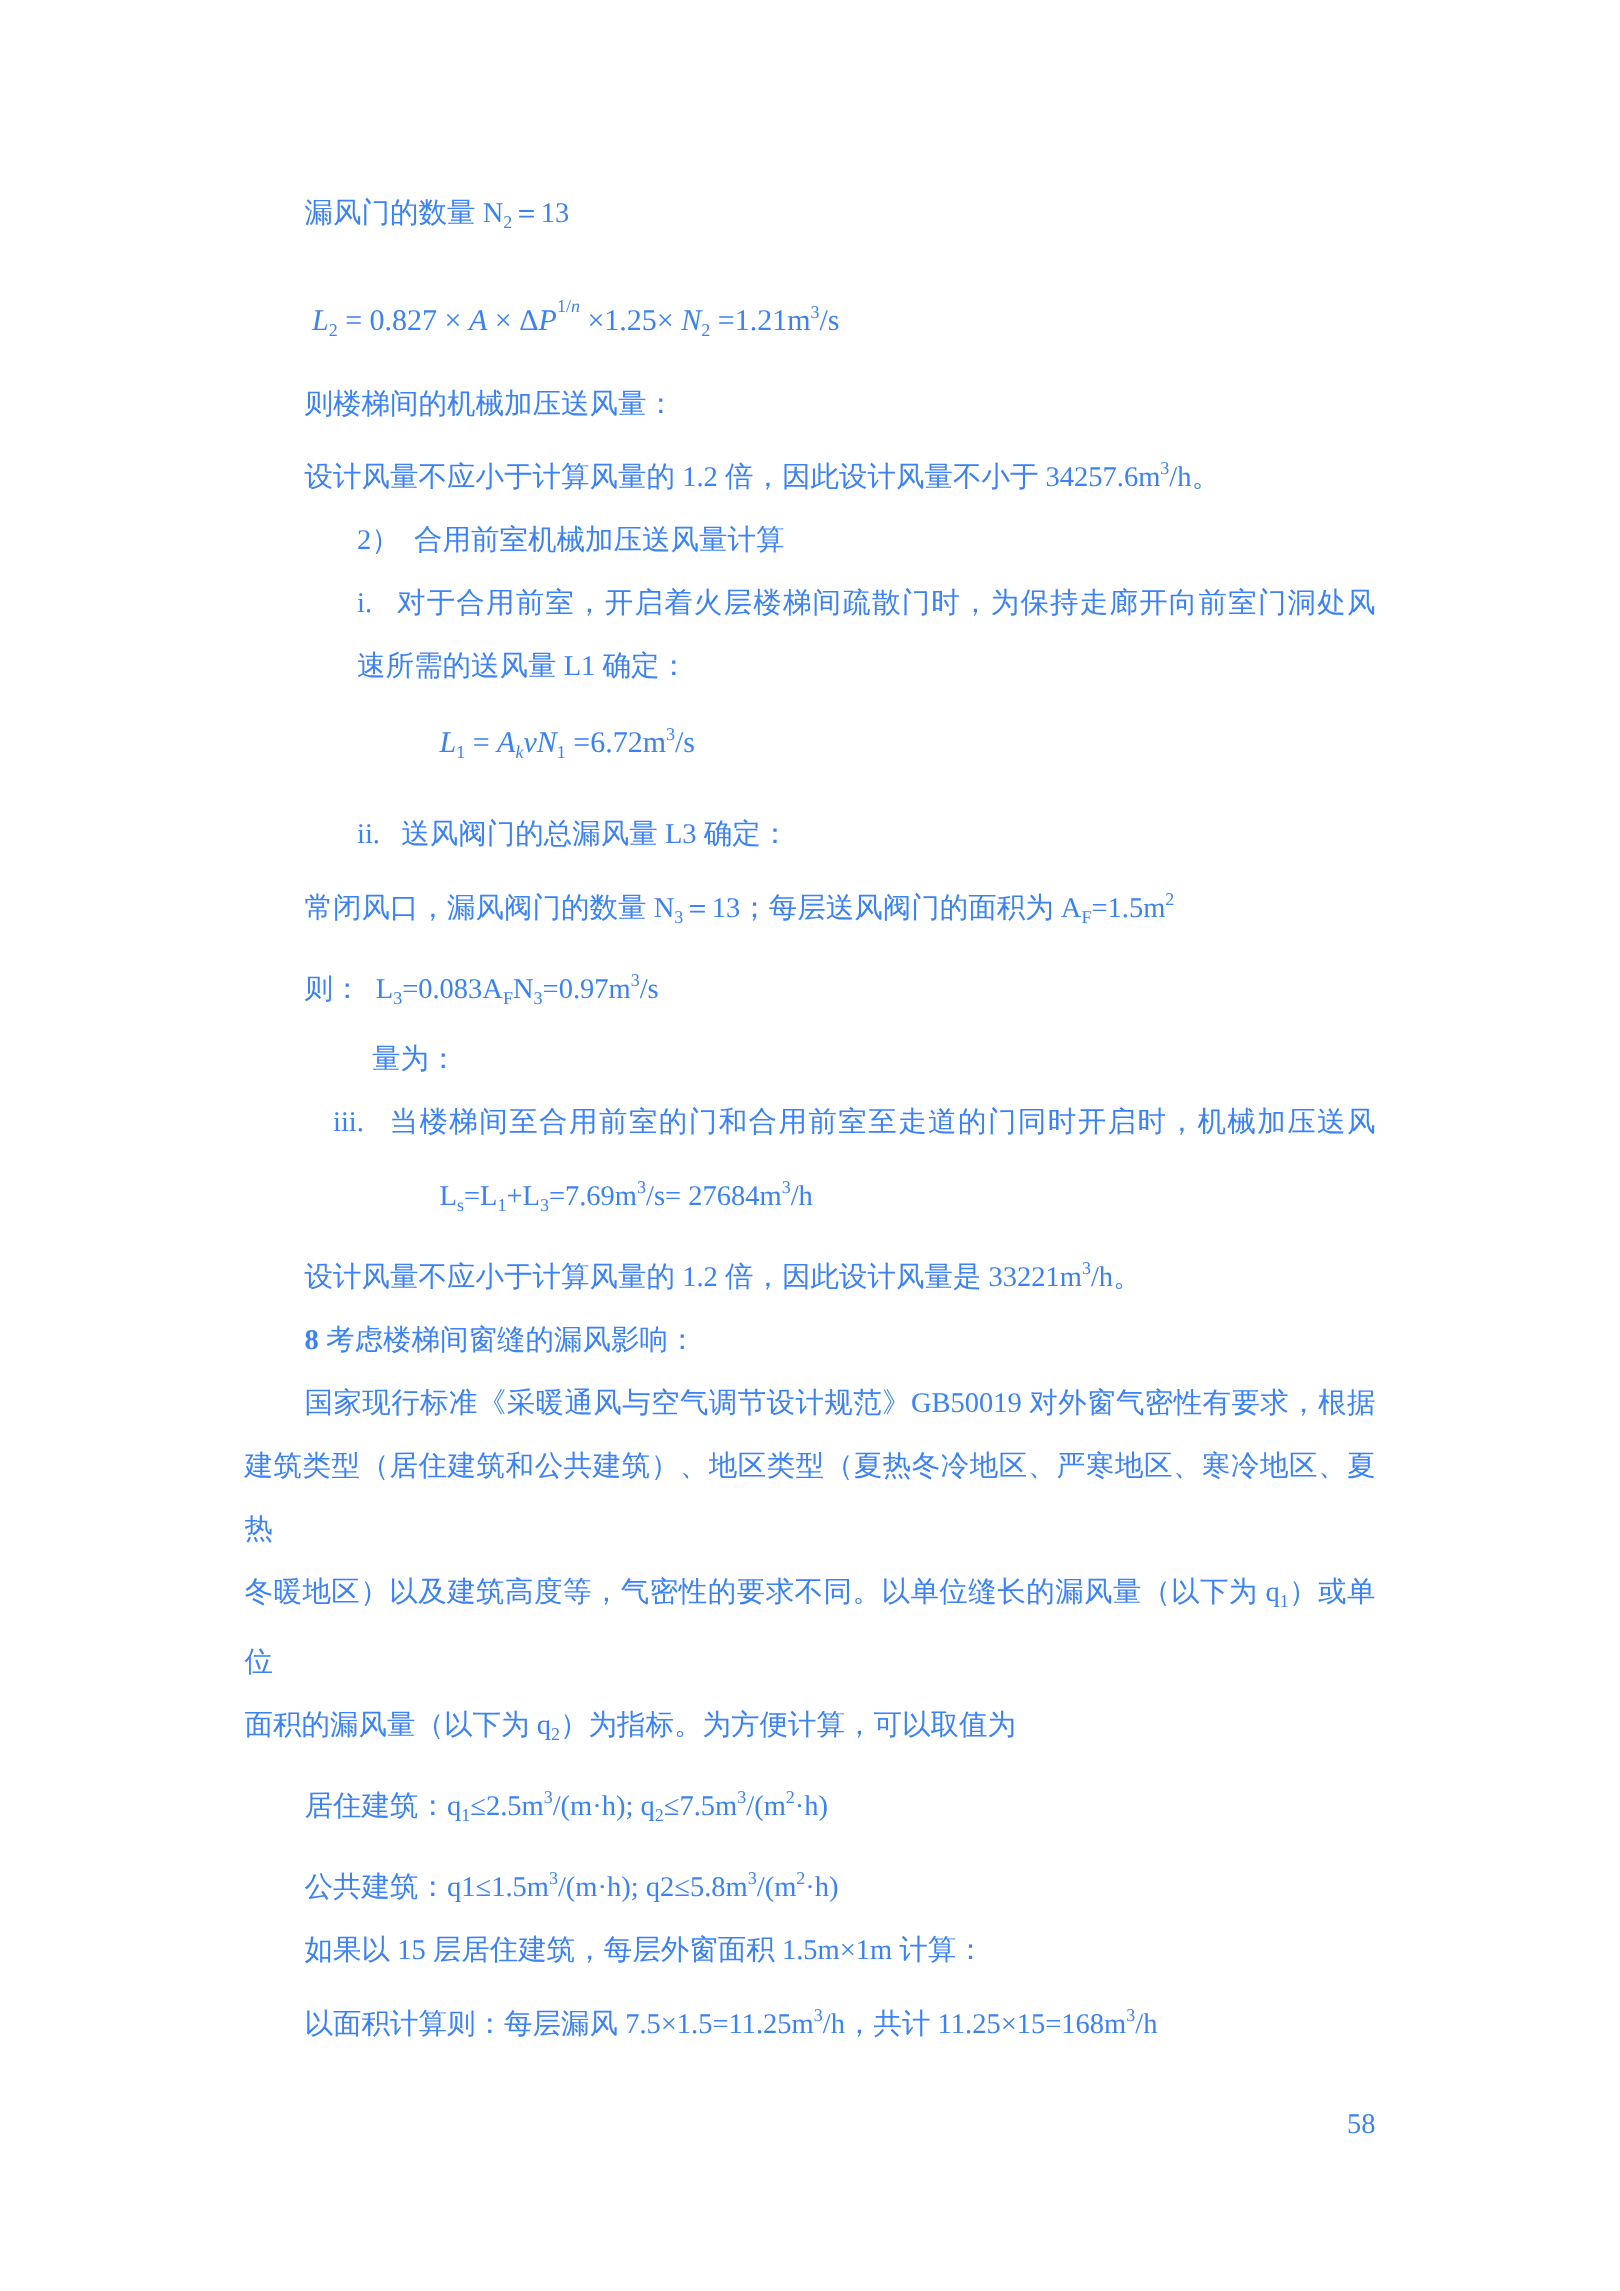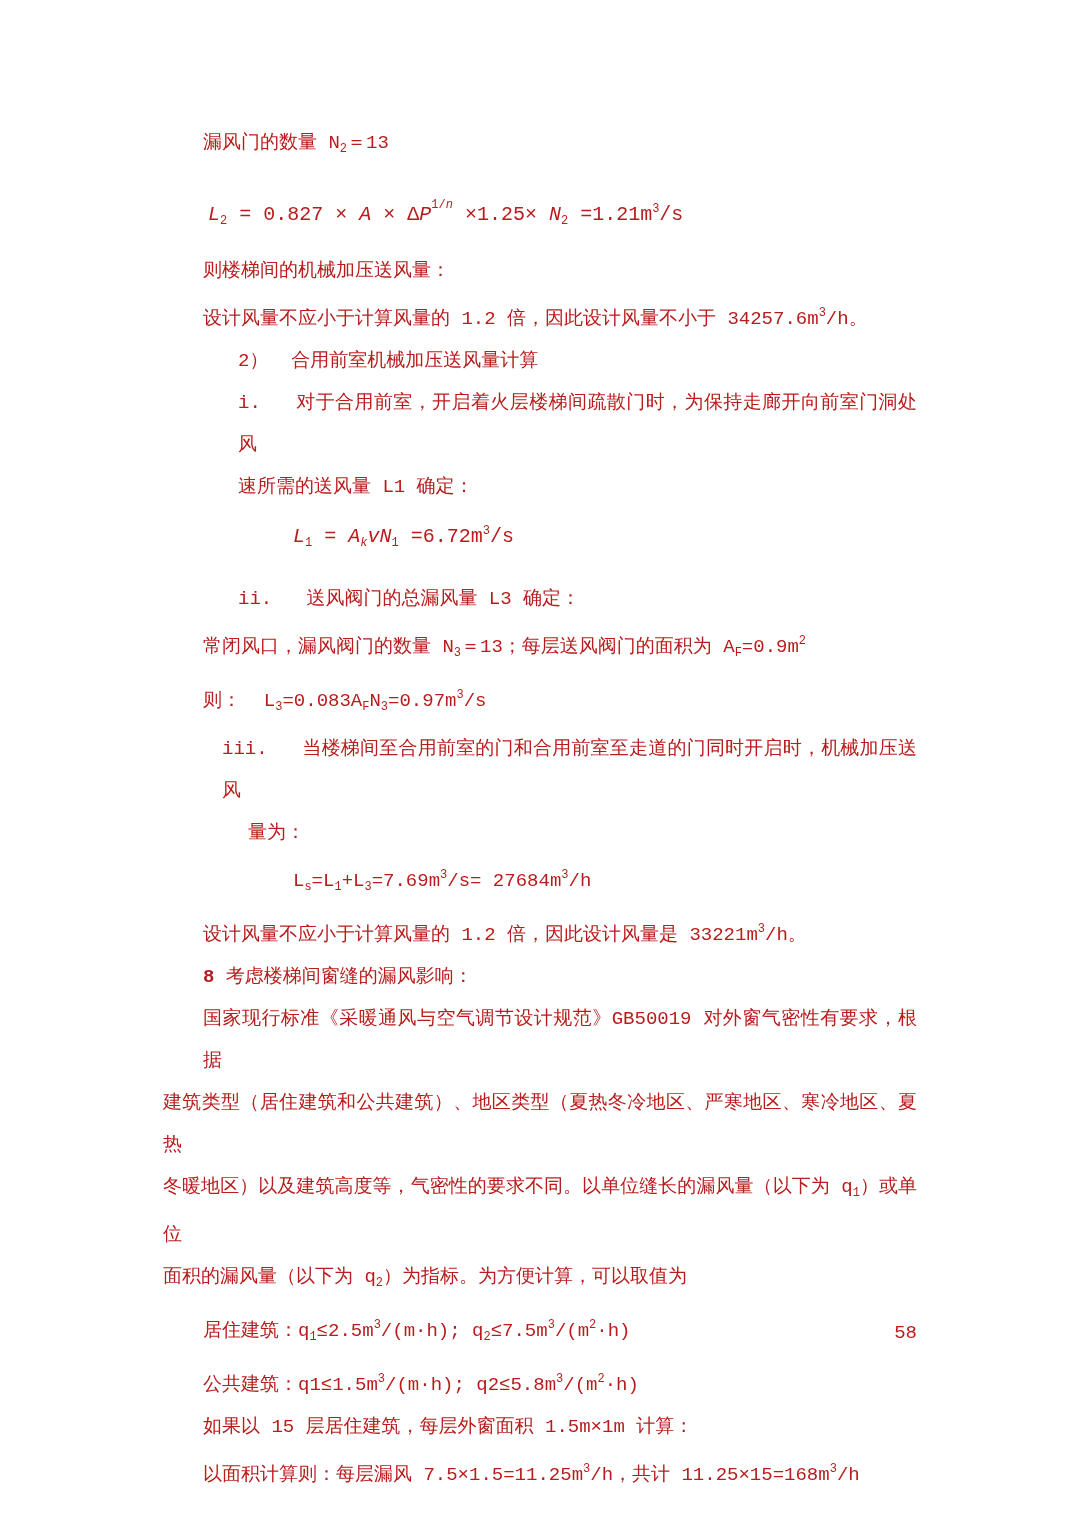--- a/index.html
+++ b/index.html
@@ -2,22 +2,22 @@
 <html><head>
 <meta charset="utf-8">
 <style>
   html,body{margin:0;padding:0;background:#ffffff;}
   .page{
     position:relative;
     width:1080px;height:1527px;
     background:#ffffff;
     box-sizing:border-box;
     padding:122px 163px 0 163px;
-    font-family:Liberation Mono, monospace;
-    color:#b91c1c;
+    font-family:Liberation Serif, serif;
+    color:#3b82f6;
     overflow:hidden;
   }
   .para{
     margin:0;
     font-size:19px;
     line-height:42px;
     white-space:pre-wrap;
   }
   .L-body{padding-left:40px;}
   .L-flush{padding-left:0;}
@@ -29,44 +29,44 @@
   .L-fls{padding-left:130px;}
   .stretch{text-align:justify;text-align-last:justify;}
   .r-plain{}
   .r-italic{font-style:italic;}
   .r-bold{font-weight:700;}
   .r-sub{font-size:12px;vertical-align:-4px;}
   .r-sup{font-size:12px;vertical-align:8px;}
   .r-supf{font-size:12px;vertical-align:12px;}
   .pagenum{
     position:absolute;
-    top:1312px;
+    top:1396px;
     right:163px;
     font-size:19px;
     line-height:42px;
   }
 </style>
 </head>
 <body>
 
 <div class="page">
   <div>
       <p class="para L-body"><span class="r-plain">漏风门的数量 N</span><span class="r-sub">2</span><span class="r-plain">＝13</span></p>
       <p class="para L-fl2"><span class="r-italic">L</span><span class="r-sub">2</span><span class="r-plain"> = 0.827 × </span><span class="r-italic">A</span><span class="r-plain"> × Δ</span><span class="r-italic">P</span><span class="r-supf">1/</span><span class="r-supf r-italic">n</span><span class="r-plain"> ×1.25× </span><span class="r-italic">N</span><span class="r-sub">2</span><span class="r-plain"> =1.21m</span><span class="r-sup">3</span><span class="r-plain">/s</span></p>
       <p class="para L-body"><span class="r-plain">则楼梯间的机械加压送风量：</span></p>
       <p class="para L-body"><span class="r-plain">设计风量不应小于计算风量的 1.2 倍，因此设计风量不小于 34257.6m</span><span class="r-sup">3</span><span class="r-plain">/h。</span></p>
       <p class="para L-sub"><span class="r-plain">2）  合用前室机械加压送风量计算</span></p>
       <p class="para L-sub stretch"><span class="r-plain">i.   对于合用前室，开启着火层楼梯间疏散门时，为保持走廊开向前室门洞处风</span></p>
       <p class="para L-sub"><span class="r-plain">速所需的送风量 L1 确定：</span></p>
       <p class="para L-fl1"><span class="r-italic">L</span><span class="r-sub">1</span><span class="r-plain"> = </span><span class="r-italic">A</span><span class="r-sub r-italic">k</span><span class="r-italic">vN</span><span class="r-sub">1</span><span class="r-plain"> =6.72m</span><span class="r-sup">3</span><span class="r-plain">/s</span></p>
       <p class="para L-sub"><span class="r-plain">ii.   送风阀门的总漏风量 L3 确定：</span></p>
-      <p class="para L-body"><span class="r-plain">常闭风口，漏风阀门的数量 N</span><span class="r-sub">3</span><span class="r-plain">＝13；每层送风阀门的面积为 A</span><span class="r-sub">F</span><span class="r-plain">=0.9m</span><span class="r-sup">2</span></p>
+      <p class="para L-body"><span class="r-plain">常闭风口，漏风阀门的数量 N</span><span class="r-sub">3</span><span class="r-plain">＝13；每层送风阀门的面积为 A</span><span class="r-sub">F</span><span class="r-plain">=1.5m</span><span class="r-sup">2</span></p>
       <p class="para L-body"><span class="r-plain">则：  L</span><span class="r-sub">3</span><span class="r-plain">=0.083A</span><span class="r-sub">F</span><span class="r-plain">N</span><span class="r-sub">3</span><span class="r-plain">=0.97m</span><span class="r-sup">3</span><span class="r-plain">/s</span></p>
+      <p class="para L-contiii"><span class="r-plain">量为：</span></p>
       <p class="para L-subiii stretch"><span class="r-plain">iii.   当楼梯间至合用前室的门和合用前室至走道的门同时开启时，机械加压送风</span></p>
-      <p class="para L-contiii"><span class="r-plain">量为：</span></p>
       <p class="para L-fls"><span class="r-plain">L</span><span class="r-sub">s</span><span class="r-plain">=L</span><span class="r-sub">1</span><span class="r-plain">+L</span><span class="r-sub">3</span><span class="r-plain">=7.69m</span><span class="r-sup">3</span><span class="r-plain">/s= 27684m</span><span class="r-sup">3</span><span class="r-plain">/h</span></p>
       <p class="para L-body"><span class="r-plain">设计风量不应小于计算风量的 1.2 倍，因此设计风量是 33221m</span><span class="r-sup">3</span><span class="r-plain">/h。</span></p>
       <p class="para L-body"><span class="r-bold">8</span><span class="r-plain"> 考虑楼梯间窗缝的漏风影响：</span></p>
       <p class="para L-body stretch"><span class="r-plain">国家现行标准《采暖通风与空气调节设计规范》GB50019 对外窗气密性有要求，根据</span></p>
       <p class="para L-flush stretch"><span class="r-plain">建筑类型（居住建筑和公共建筑）、地区类型（夏热冬冷地区、严寒地区、寒冷地区、夏热</span></p>
       <p class="para L-flush stretch"><span class="r-plain">冬暖地区）以及建筑高度等，气密性的要求不同。以单位缝长的漏风量（以下为 q</span><span class="r-sub">1</span><span class="r-plain">）或单位</span></p>
       <p class="para L-flush"><span class="r-plain">面积的漏风量（以下为 q</span><span class="r-sub">2</span><span class="r-plain">）为指标。为方便计算，可以取值为</span></p>
       <p class="para L-body"><span class="r-plain">居住建筑：q</span><span class="r-sub">1</span><span class="r-plain">≤2.5m</span><span class="r-sup">3</span><span class="r-plain">/(m·h); q</span><span class="r-sub">2</span><span class="r-plain">≤7.5m</span><span class="r-sup">3</span><span class="r-plain">/(m</span><span class="r-sup">2</span><span class="r-plain">·h)</span></p>
       <p class="para L-body"><span class="r-plain">公共建筑：q1≤1.5m</span><span class="r-sup">3</span><span class="r-plain">/(m·h); q2≤5.8m</span><span class="r-sup">3</span><span class="r-plain">/(m</span><span class="r-sup">2</span><span class="r-plain">·h)</span></p>
       <p class="para L-body"><span class="r-plain">如果以 15 层居住建筑，每层外窗面积 1.5m×1m 计算：</span></p>

